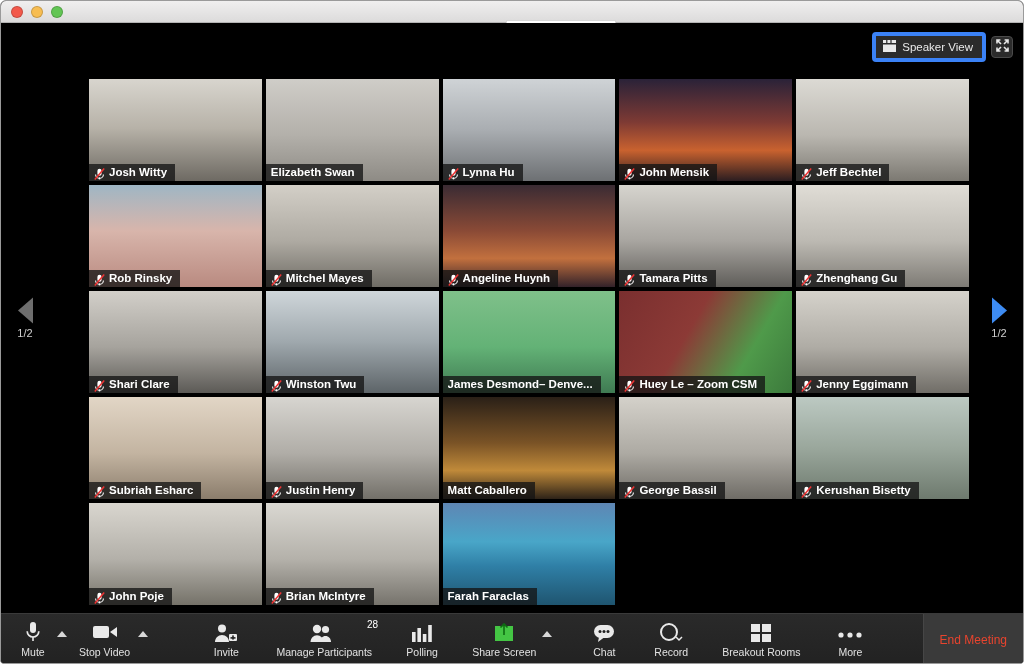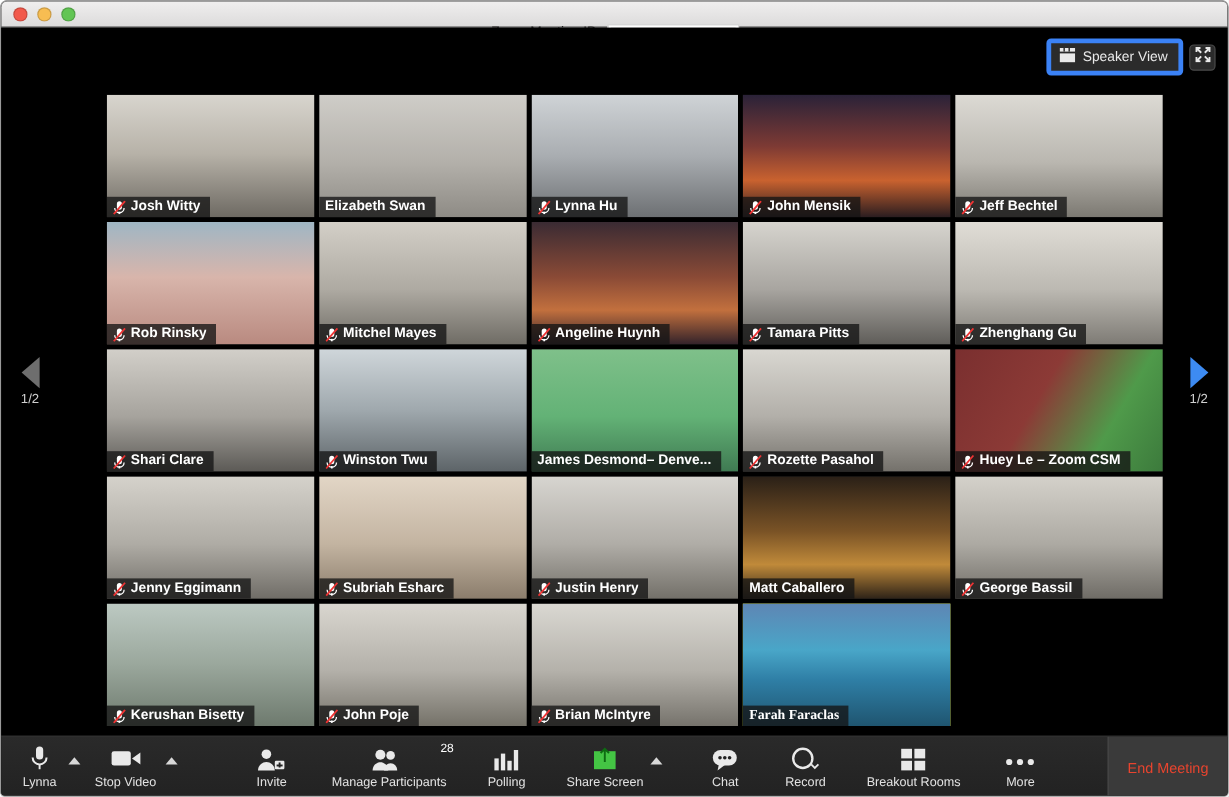--- a/index.html
+++ b/index.html
@@ -101,21 +101,21 @@
     grid-template-rows: repeat(5, 1fr);
     gap: 4px;
     padding-left: 32px;
   }
   .tile {
     position: relative;
     overflow: hidden;
     background: #1b1b1b;
     cursor: pointer;
   }
-  .tile.active { outline: 3px solid #d8e04a; outline-offset: -3px; font-family: Liberation Serif, serif; }
+  .tile.active { outline: 3px solid #d8e04a; outline-offset: -3px; }
 
   .tile .scene { position: absolute; inset: 0; }
 
   .namebar {
     position: absolute; left: 0; bottom: 0;
     display: flex; align-items: center; gap: 4px;
     max-width: 96%;
     background: rgba(20,20,20,.78);
     padding: 2px 8px 3px 5px;
     z-index: 5;
@@ -354,32 +354,20 @@
             <span class="nm">Winston Twu</span>
           </div>
         </div>
         <div class="tile">
           <div class="scene" style="background: linear-gradient(rgb(127, 192, 138) 0%, rgb(99, 178, 118) 55%, rgb(63, 122, 82) 100%);"></div>
           <div class="namebar">
             <span class="nm">James Desmond– Denve...</span>
           </div>
         </div>
         <div class="tile">
-          <div class="scene" style="background: linear-gradient(rgb(217, 215, 209) 0%, rgb(178, 175, 169) 55%, rgb(116, 113, 107) 100%);"></div>
-          <div class="namebar">
-            <span class="mutemark"><svg viewBox="0 0 11 12" width="11" height="12">
-                <rect x="3.4" y="0.8" width="4.2" height="7" rx="2.1" fill="#fff"></rect>
-                <path d="M1.6 6.4a3.9 3.9 0 0 0 7.8 0" fill="none" stroke="#fff" stroke-width="1.1"></path>
-                <rect x="4.8" y="9.4" width="1.4" height="2" fill="#fff"></rect>
-                <path d="M0.8 11.4 L10.2 0.6" stroke="#e33" stroke-width="1.5"></path>
-              </svg></span>
-            <span class="nm">Rozette Pasahol</span>
-          </div>
-        </div>
-        <div class="tile">
           <div class="scene" style="background: linear-gradient(120deg, rgb(122, 47, 47) 0%, rgb(140, 58, 54) 40%, rgb(79, 154, 74) 72%, rgb(60, 122, 60) 100%);"></div>
           <div class="namebar">
             <span class="mutemark"><svg viewBox="0 0 11 12" width="11" height="12">
                 <rect x="3.4" y="0.8" width="4.2" height="7" rx="2.1" fill="#fff"></rect>
                 <path d="M1.6 6.4a3.9 3.9 0 0 0 7.8 0" fill="none" stroke="#fff" stroke-width="1.1"></path>
                 <rect x="4.8" y="9.4" width="1.4" height="2" fill="#fff"></rect>
                 <path d="M0.8 11.4 L10.2 0.6" stroke="#e33" stroke-width="1.5"></path>
               </svg></span>
             <span class="nm">Huey Le – Zoom CSM</span>
           </div>
@@ -487,21 +475,21 @@
 
     <div class="tb-left">
       <div class="tb-item">
         <div class="tb-ico">
           <svg width="16" height="22" viewBox="0 0 16 22" fill="#e9e9e9">
             <rect x="5" y="1" width="6" height="11" rx="3"></rect>
             <path d="M2.2 10.2a5.8 5.8 0 0 0 11.6 0" fill="none" stroke="#e9e9e9" stroke-width="1.7"></path>
             <rect x="7.2" y="16" width="1.6" height="4"></rect>
           </svg>
         </div>
-        <div class="lbl">Lynna</div>
+        <div class="lbl">Mute</div>
       </div>
       <div class="caret"></div>
 
       <div class="tb-item">
         <div class="tb-ico">
           <svg width="26" height="22" viewBox="0 0 26 22" fill="#e9e9e9">
             <rect x="1" y="5" width="16" height="12" rx="2"></rect>
             <path d="M18 11 L25 6 L25 16 Z"></path>
           </svg>
         </div>

